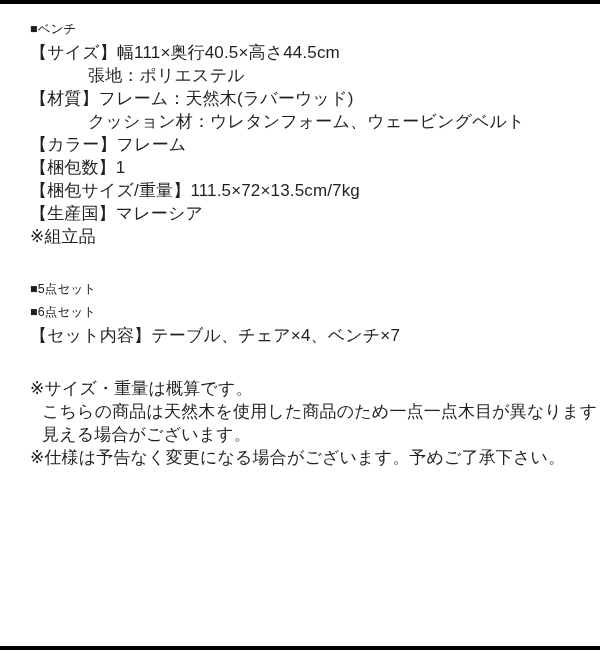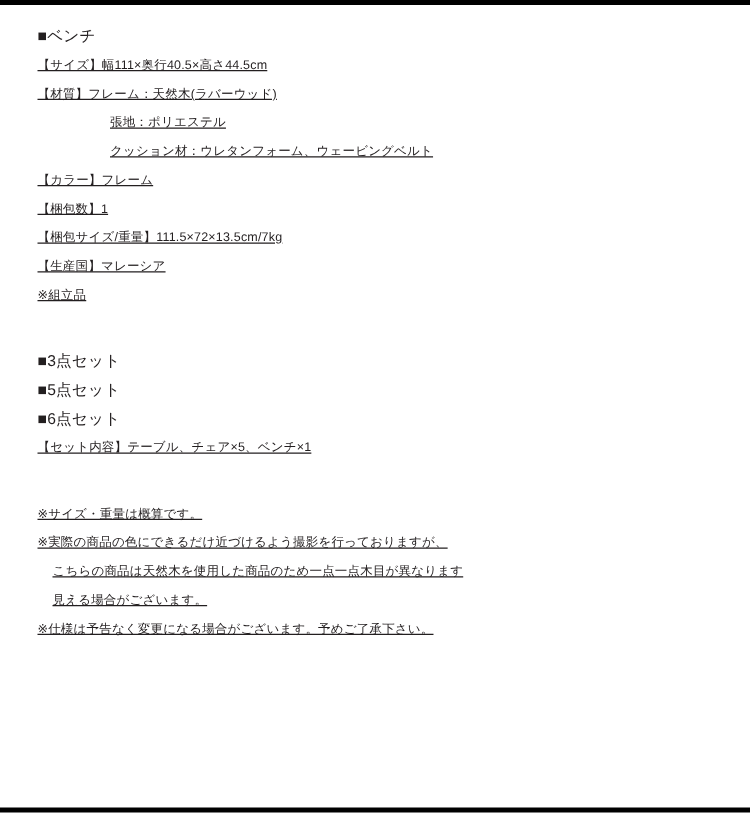--- a/index.html
+++ b/index.html
@@ -35,25 +35,24 @@
     position: absolute;
     left: 0;
     top: 4px;
     width: 600px;
     height: 480px;
     box-sizing: border-box;
     padding: 14px 26px 0 30px;
   }
 
   .line {
-    font-size: 10px;
+    font-size: 17px;
     line-height: 23px;
     white-space: pre;
     letter-spacing: 0.15px;
-    text-decoration: underline;
   }
   .line.indent-1 {
     padding-left: 58px;
   }
   .line.indent-2 {
     padding-left: 12px;
   }
   .heading {
     font-size: 12.5px;
     line-height: 23px;
@@ -68,44 +67,42 @@
 <body>
 
 <div class="page">
   <div class="frame-top"></div>
 
   <div class="content">
 
     <div class="block">
       <div class="heading">■ベンチ</div>
       <div class="line">【サイズ】幅111×奥行40.5×高さ44.5cm</div>
+      <div class="line indent-1">張地：ポリエステル</div>
       <div class="line">【材質】フレーム：天然木(ラバーウッド)</div>
-      <div class="line indent-1">張地：ポリエステル</div>
       <div class="line indent-1">クッション材：ウレタンフォーム、ウェービングベルト</div>
       <div class="line">【カラー】フレーム</div>
       <div class="line">【梱包数】1</div>
       <div class="line">【梱包サイズ/重量】111.5×72×13.5cm/7kg</div>
       <div class="line">【生産国】マレーシア</div>
       <div class="line">※組立品</div>
     </div>
 
     <div class="gap-lg"></div>
 
     <div class="block">
-      <div class="heading">■3点セット</div>
       <div class="heading">■5点セット</div>
       <div class="heading">■6点セット</div>
-      <div class="line">【セット内容】テーブル、チェア×5、ベンチ×1</div>
+      <div class="line">【セット内容】テーブル、チェア×4、ベンチ×7</div>
     </div>
 
     <div class="gap-lg"></div>
 
     <div class="block note-block">
       <div class="line">※サイズ・重量は概算です。</div>
-      <div class="line">※実際の商品の色にできるだけ近づけるよう撮影を行っておりますが、</div>
       <div class="line indent-2">こちらの商品は天然木を使用した商品のため一点一点木目が異なります</div>
       <div class="line indent-2">見える場合がございます。</div>
       <div class="line">※仕様は予告なく変更になる場合がございます。予めご了承下さい。</div>
     </div>
 
   </div>
 
   <div class="frame-bottom"></div>
 </div>
 

